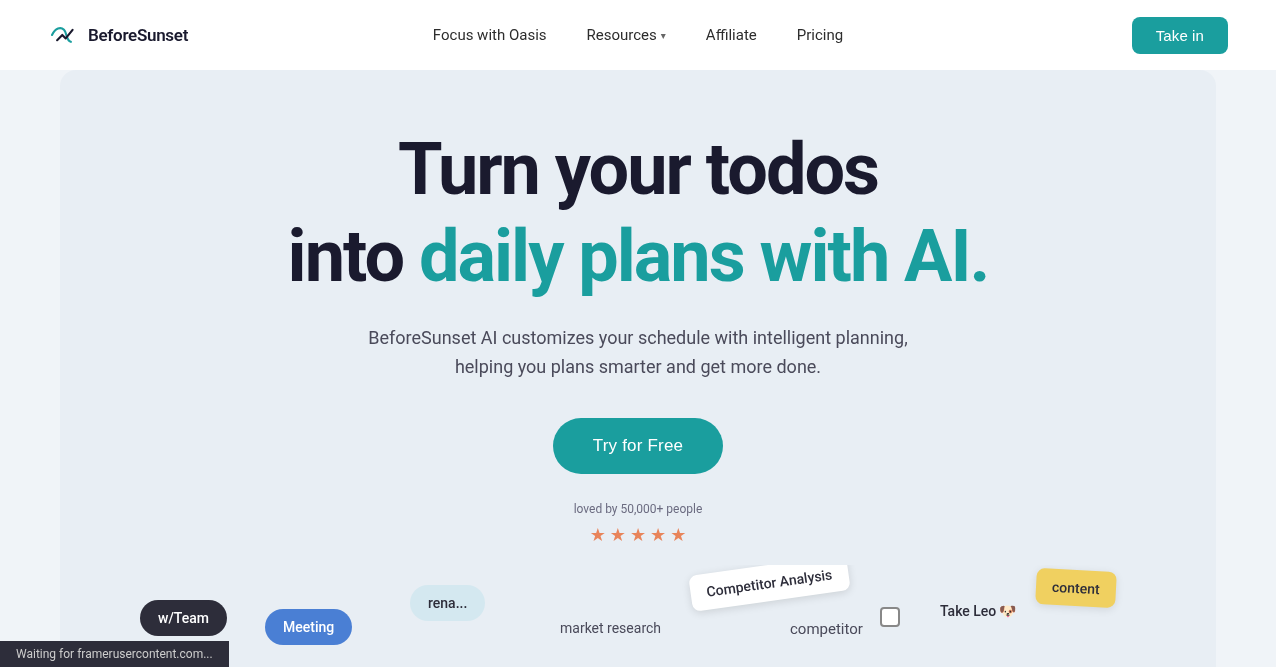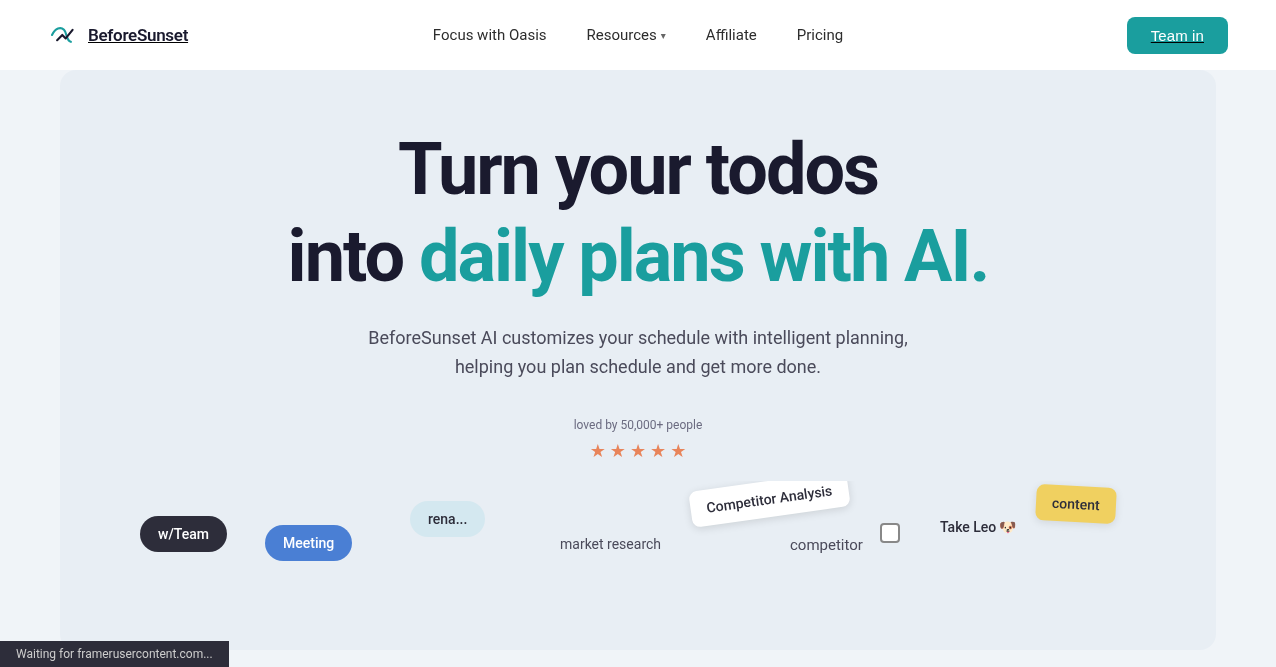--- a/index.html
+++ b/index.html
@@ -19,21 +19,20 @@
     
     .navbar {
       display: flex;
       align-items: center;
       justify-content: space-between;
       padding: 0 48px;
       height: 70px;
       background: #ffffff;
       position: relative;
       z-index: 10;
-      text-decoration: underline;
     }
 
     .navbar-logo {
       display: flex;
       align-items: center;
       gap: 8px;
       cursor: pointer;
     }
 
     .logo-icon {
@@ -257,34 +256,35 @@
       <span class="chevron">▾</span>
     </a>
     <a class="nav-link">
       <span>Affiliate</span>
     </a>
     <a class="nav-link">
       <span>Pricing</span>
     </a>
   </div>
 
-  <button class="signin-btn">Team in</button>
+  <button class="signin-btn">Take in</button>
 </nav>
 
 <div class="hero-container">
   <h1 class="hero-heading">Turn your todos</h1>
   <h1 class="hero-heading-line2">
     <span>into </span><span class="highlight">daily plans with AI.</span>
   </h1>
 
   <p class="hero-subtext">
     <span>BeforeSunset AI customizes your schedule with intelligent planning,</span><br>
-    <span>helping you plan schedule and get more done.</span>
+    <span>helping you plans smarter and get more done.</span>
   </p>
 
+  <button class="try-free-btn">Try for Free</button>
 
   <div class="social-proof">
     <span class="loved-text">loved by 50,000+ people</span>
     <div class="stars">
       <span class="star">★</span>
       <span class="star">★</span>
       <span class="star">★</span>
       <span class="star">★</span>
       <span class="star">★</span>
     </div>

